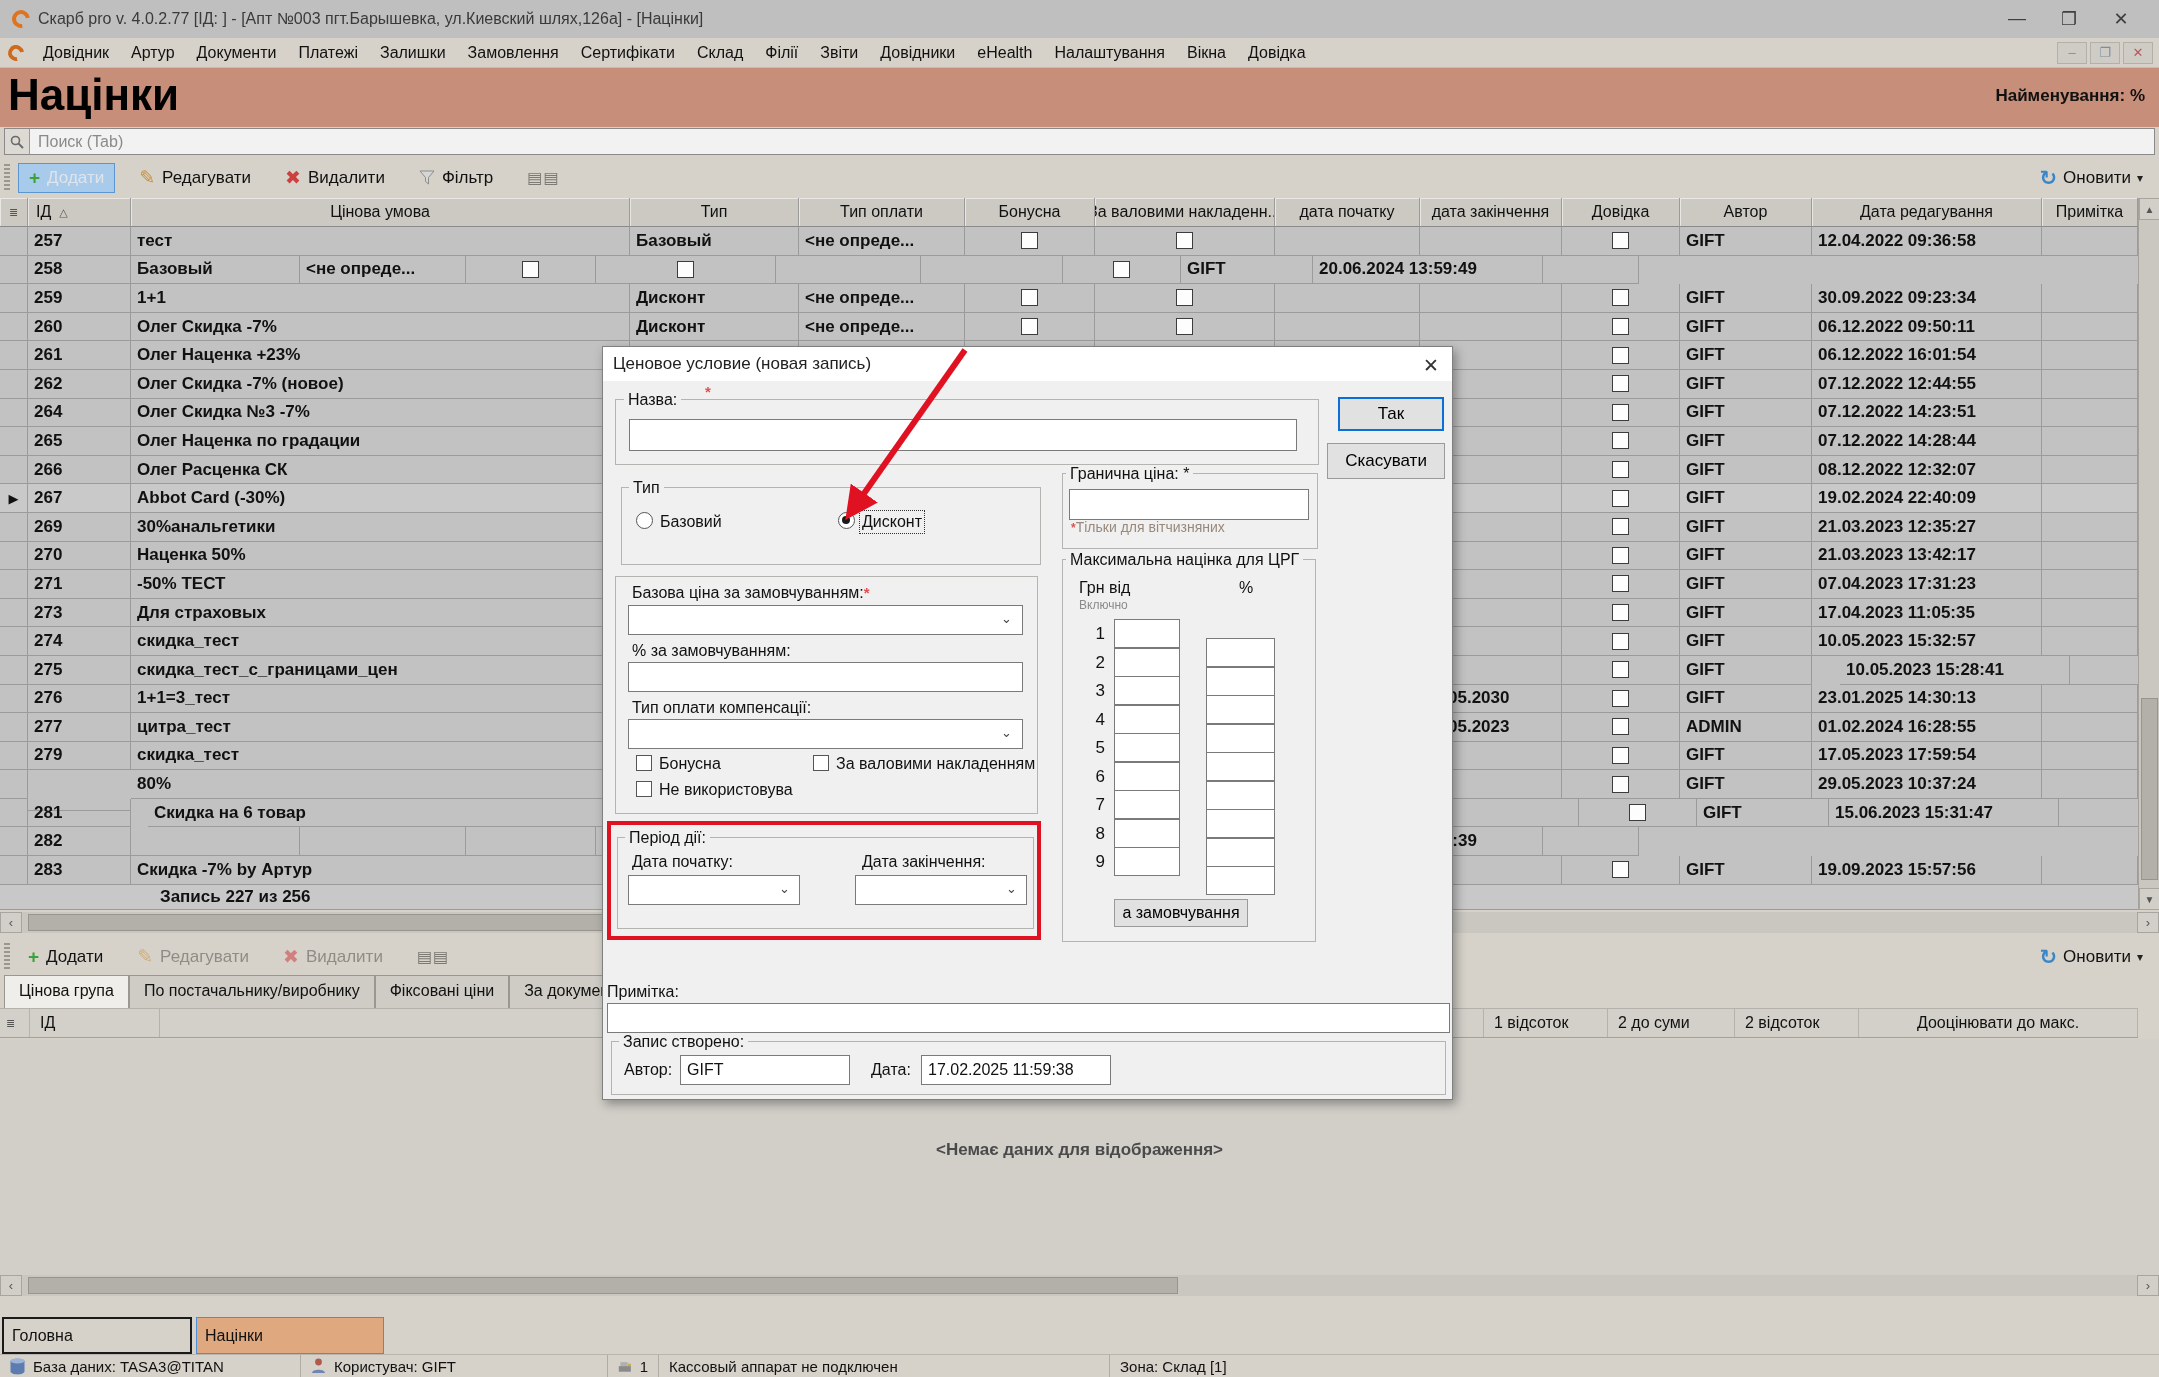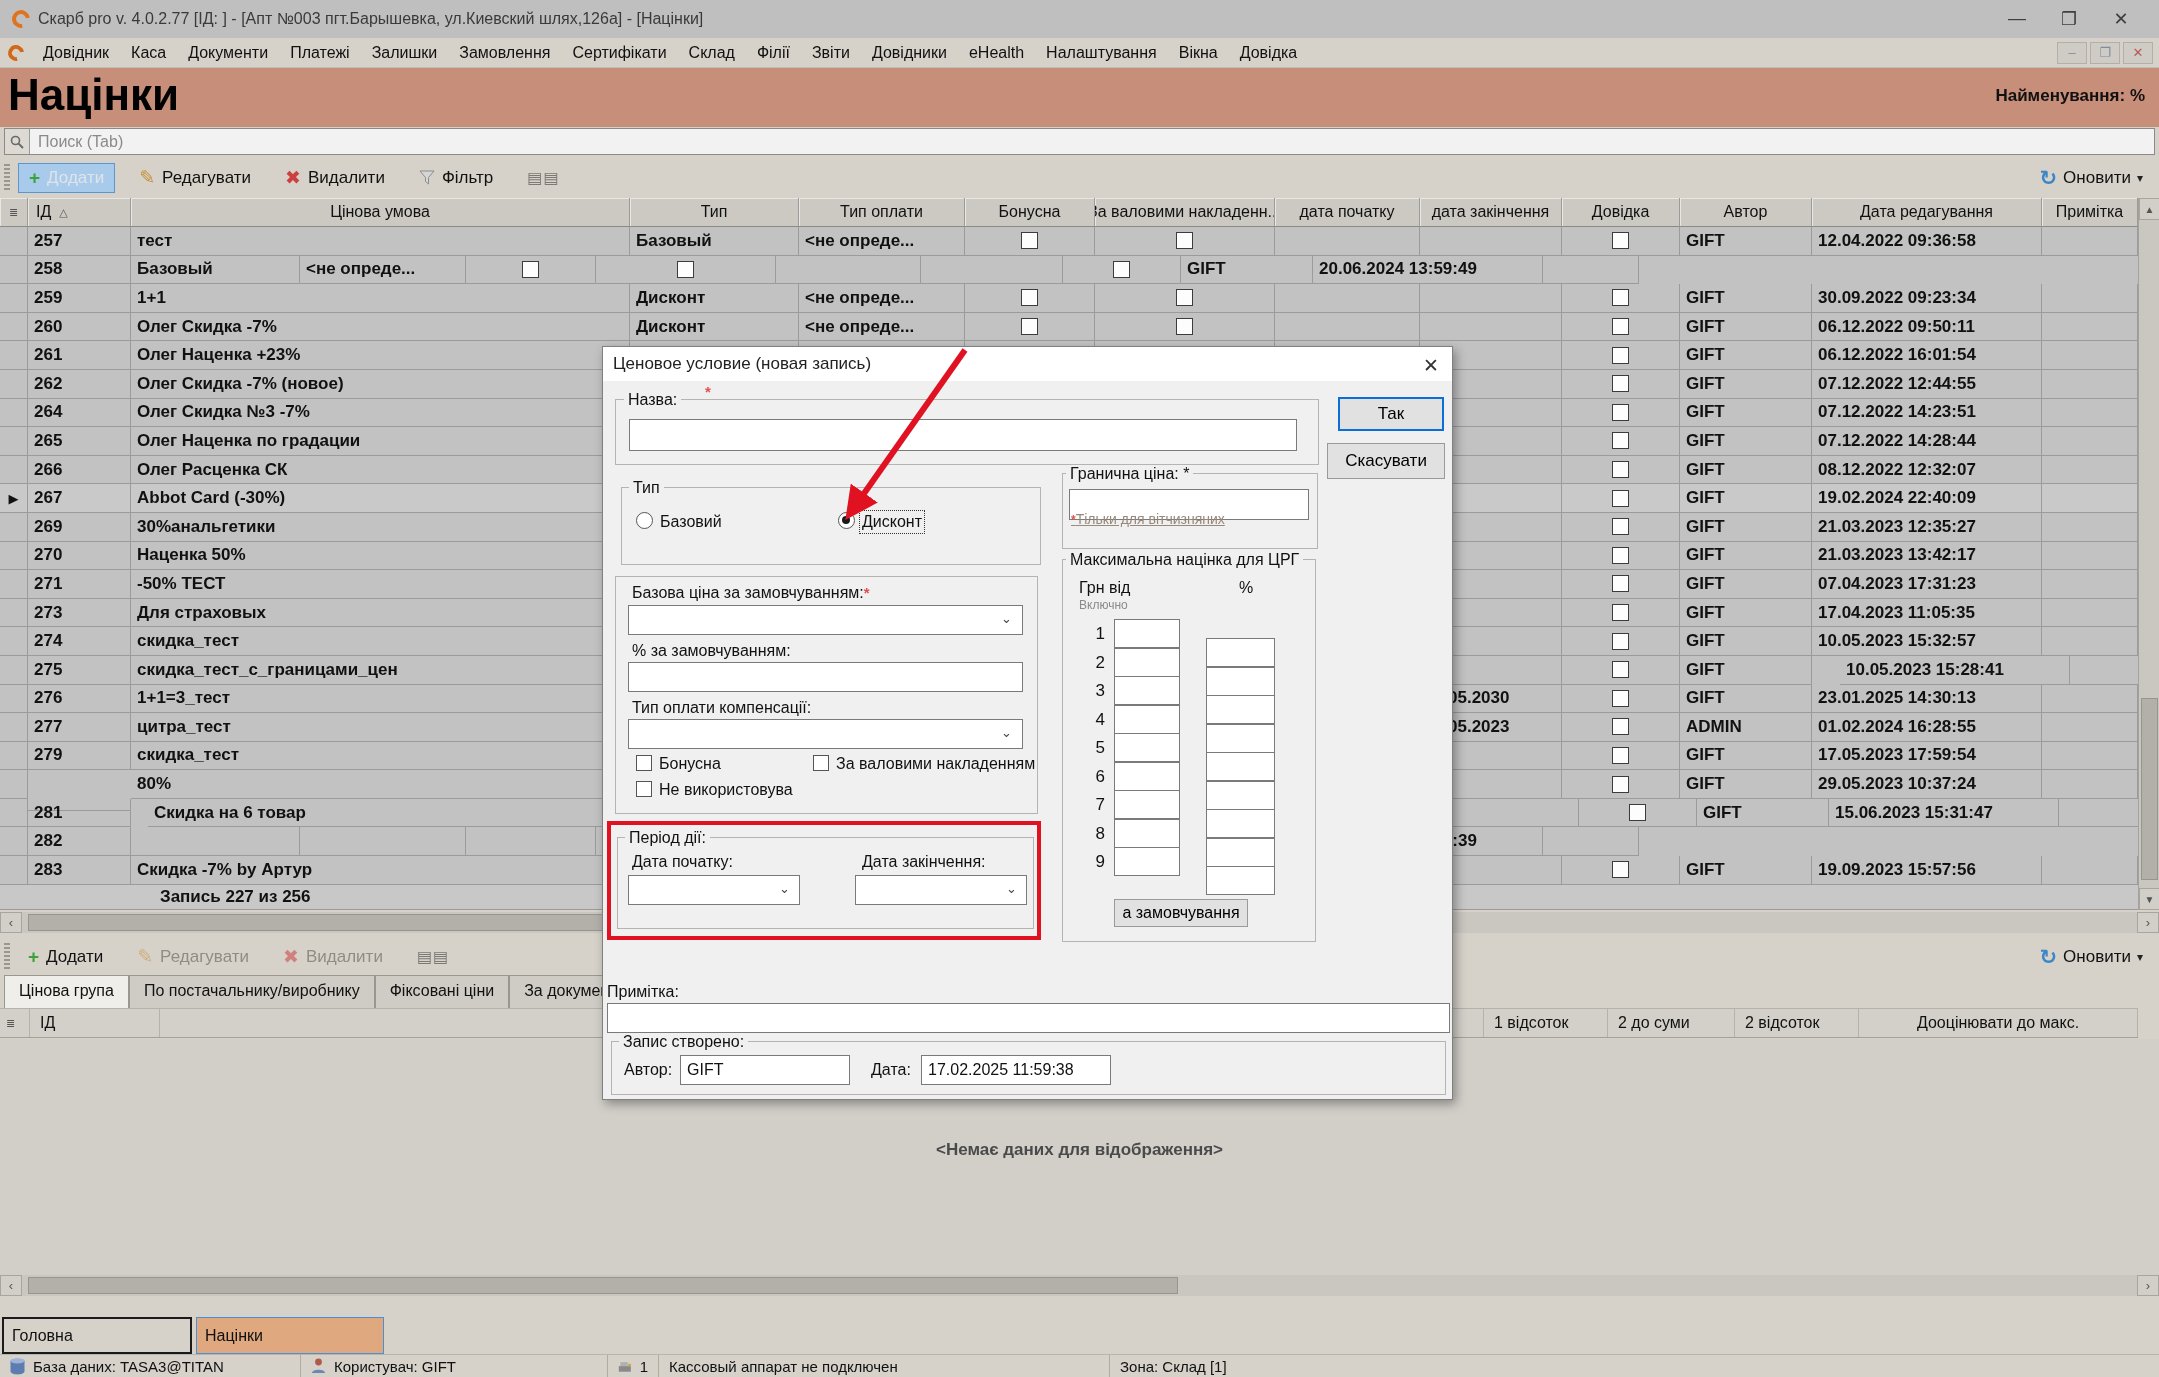--- a/index.html
+++ b/index.html
@@ -140,21 +140,21 @@
     <span>—</span>
     <span>❐</span>
     <span>✕</span>
   </span>
 </div>
 
 <div class="menubar">
   <span class="mlogo"></span>
   <span id="menu-items" style="display:flex;justify-content:center;">
       <span class="menu-item">Довідник</span>
-      <span class="menu-item">Каса</span>
+      <span class="menu-item">Артур</span>
       <span class="menu-item">Документи</span>
       <span class="menu-item">Платежі</span>
       <span class="menu-item">Залишки</span>
       <span class="menu-item">Замовлення</span>
       <span class="menu-item">Сертифікати</span>
       <span class="menu-item">Склад</span>
       <span class="menu-item">Філії</span>
       <span class="menu-item">Звіти</span>
       <span class="menu-item">Довідники</span>
       <span class="menu-item">eHealth</span>
@@ -764,21 +764,21 @@
   <span class="grp-lbl" style="left:26px; top:132px;">Тип</span>
   <span class="radio" style="left:33px; top:165px;"></span>
   <span class="lbl" style="left:57px; top:166px;">Базовий</span>
   <span class="radio sel" style="left:235px; top:165px;"></span>
   <span class="lbl focus-dotted" style="left:259px; top:166px;">Дисконт</span>
 
   
   <div class="grp" style="left:459px; top:126px; width:256px; height:76px;"></div>
   <span class="grp-lbl" style="left:463px; top:118px;">Гранична ціна: *</span>
   <input class="txt" style="left: 466px; top: 142px; width: 240px; height: 31px;">
-  <span class="lbl note-dim" style="left:468px; top:164px;text-decoration:underline;"><span class="red-ast" style="position:static; font-size:12px;">*</span><span>Тільки для вітчизняних</span></span>
+  <span class="lbl note-dim" style="left:468px; top:172px;"><span class="red-ast" style="position:static; font-size:12px;">*</span><span>Тільки для вітчизняних</span></span>
 
   
   <div class="grp" style="left:12px; top:229px; width:423px; height:238px;"></div>
   <span class="lbl" style="left:29px; top:237px;"><span>Базова ціна за замовчуванням:</span><span class="red-ast" style="position:static;">*</span></span>
   <div class="txt" style="left:25px; top:258px; width:395px; height:30px;"></div>
   <span class="combo-chev" style="left:398px; top:264px;">⌄</span>
   <span class="lbl" style="left:29px; top:295px;">% за замовчуванням:</span>
   <input class="txt" style="left: 25px; top: 315px; width: 395px; height: 30px;">
   <span class="lbl" style="left:29px; top:352px;">Тип оплати компенсації:</span>
   <div class="txt" style="left:25px; top:372px; width:395px; height:30px;"></div>

